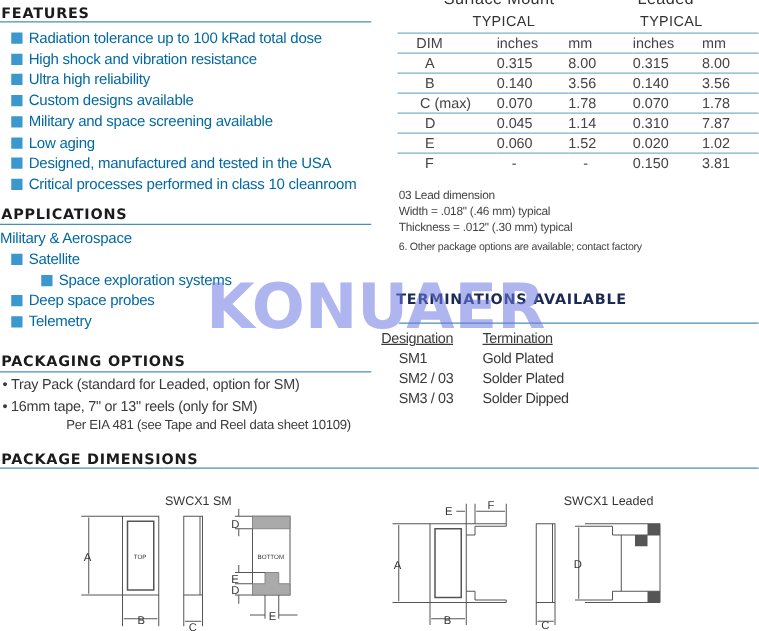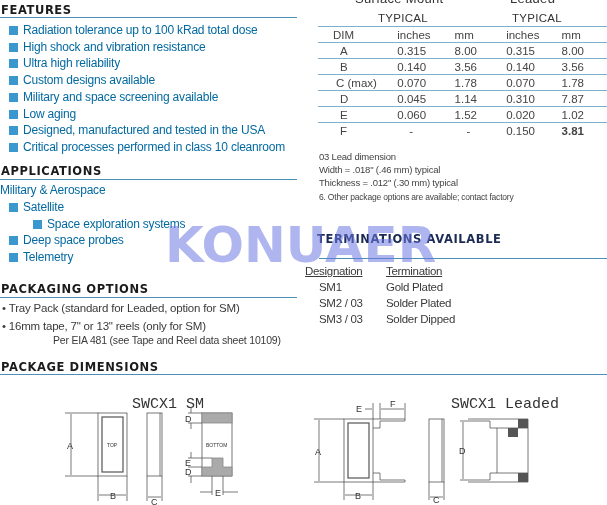--- a/index.html
+++ b/index.html
@@ -12,21 +12,21 @@
   .bullet-row { position:absolute; font-size:12px; color:#0369a1; white-space:nowrap; letter-spacing:-0.2px; }
   .sq { display:inline-block; width:9px; height:9px; background:#3b98cf; margin-right:5px; vertical-align:-1px; }
   .dot-row { position:absolute; font-size:11.5px; color:#3a3a3a; white-space:nowrap; letter-spacing:-0.2px; }
   table.dims { position:absolute; left:318px; top:27px; border-collapse:collapse; font-size:11.5px; color:#444; }
   table.dims td, table.dims th { font-weight:normal; height:15px; padding:0; text-align:left; border-bottom:1px solid #7fb0cc; }
   .hdr { position:absolute; font-size:11.5px; color:#333; letter-spacing:0.3px; }
   .note { position:absolute; font-size:9.5px; color:#444; white-space:nowrap; letter-spacing:-0.2px; }
   .term-row { position:absolute; font-size:11.5px; color:#3a3a3a; white-space:nowrap; letter-spacing:-0.3px; }
   .watermark { position:absolute; left:165px; top:216px; font-family:"DejaVu Sans", sans-serif; font-weight:bold;
                font-size:50px; color:rgba(110,120,225,0.55); letter-spacing:0px; pointer-events:none; }
-  .diag-label { position:absolute; font-size:15px; color:#333;font-family:Liberation Mono, monospace; }
+  .diag-label { position:absolute; font-size:10px; color:#333; }
 </style>
 </head>
 <body>
 
 <div class="sec-title" style="left:1px;top:3px;">FEATURES</div>
 <div class="rule" style="left:0;top:17px;width:297px;"></div>
 <div>
   <div class="bullet-row" style="left:9px;top:23px;"><span class="sq"></span><span>Radiation tolerance up to 100 kRad total dose</span></div>
   <div class="bullet-row" style="left:9px;top:40px;"><span class="sq"></span><span>High shock and vibration resistance</span></div>
   <div class="bullet-row" style="left:9px;top:56px;"><span class="sq"></span><span>Ultra high reliability</span></div>
@@ -100,21 +100,21 @@
         <td>0.060</td>
         <td>1.52</td>
         <td>0.020</td>
         <td>1.02</td>
   </tr>
   <tr>
     <td style="padding-left:22px;border-bottom:none;">F</td>
         <td style="padding-left:12px;border-bottom:none;">-</td>
         <td style="padding-left:12px;border-bottom:none;">-</td>
         <td style="border-bottom:none;">0.150</td>
-        <td style="border-bottom:none;font-weight:bold;">3.81</td>
+        <td style="border-bottom:none;">3.81</td>
   </tr>
 </tbody>
   </table>
 
 <div class="note" style="left:319px;top:151px;">03 Lead dimension</div>
 <div class="note" style="left:319px;top:164px;">Width = .018" (.46 mm) typical</div>
 <div class="note" style="left:319px;top:177px;">Thickness = .012" (.30 mm) typical</div>
 <div class="note" style="left:319px;top:192px;font-size:8.5px;">6. Other package options are available; contact factory</div>
 
 <div class="sec-title" style="left:317px;top:232px;color:#1a2a55;">

